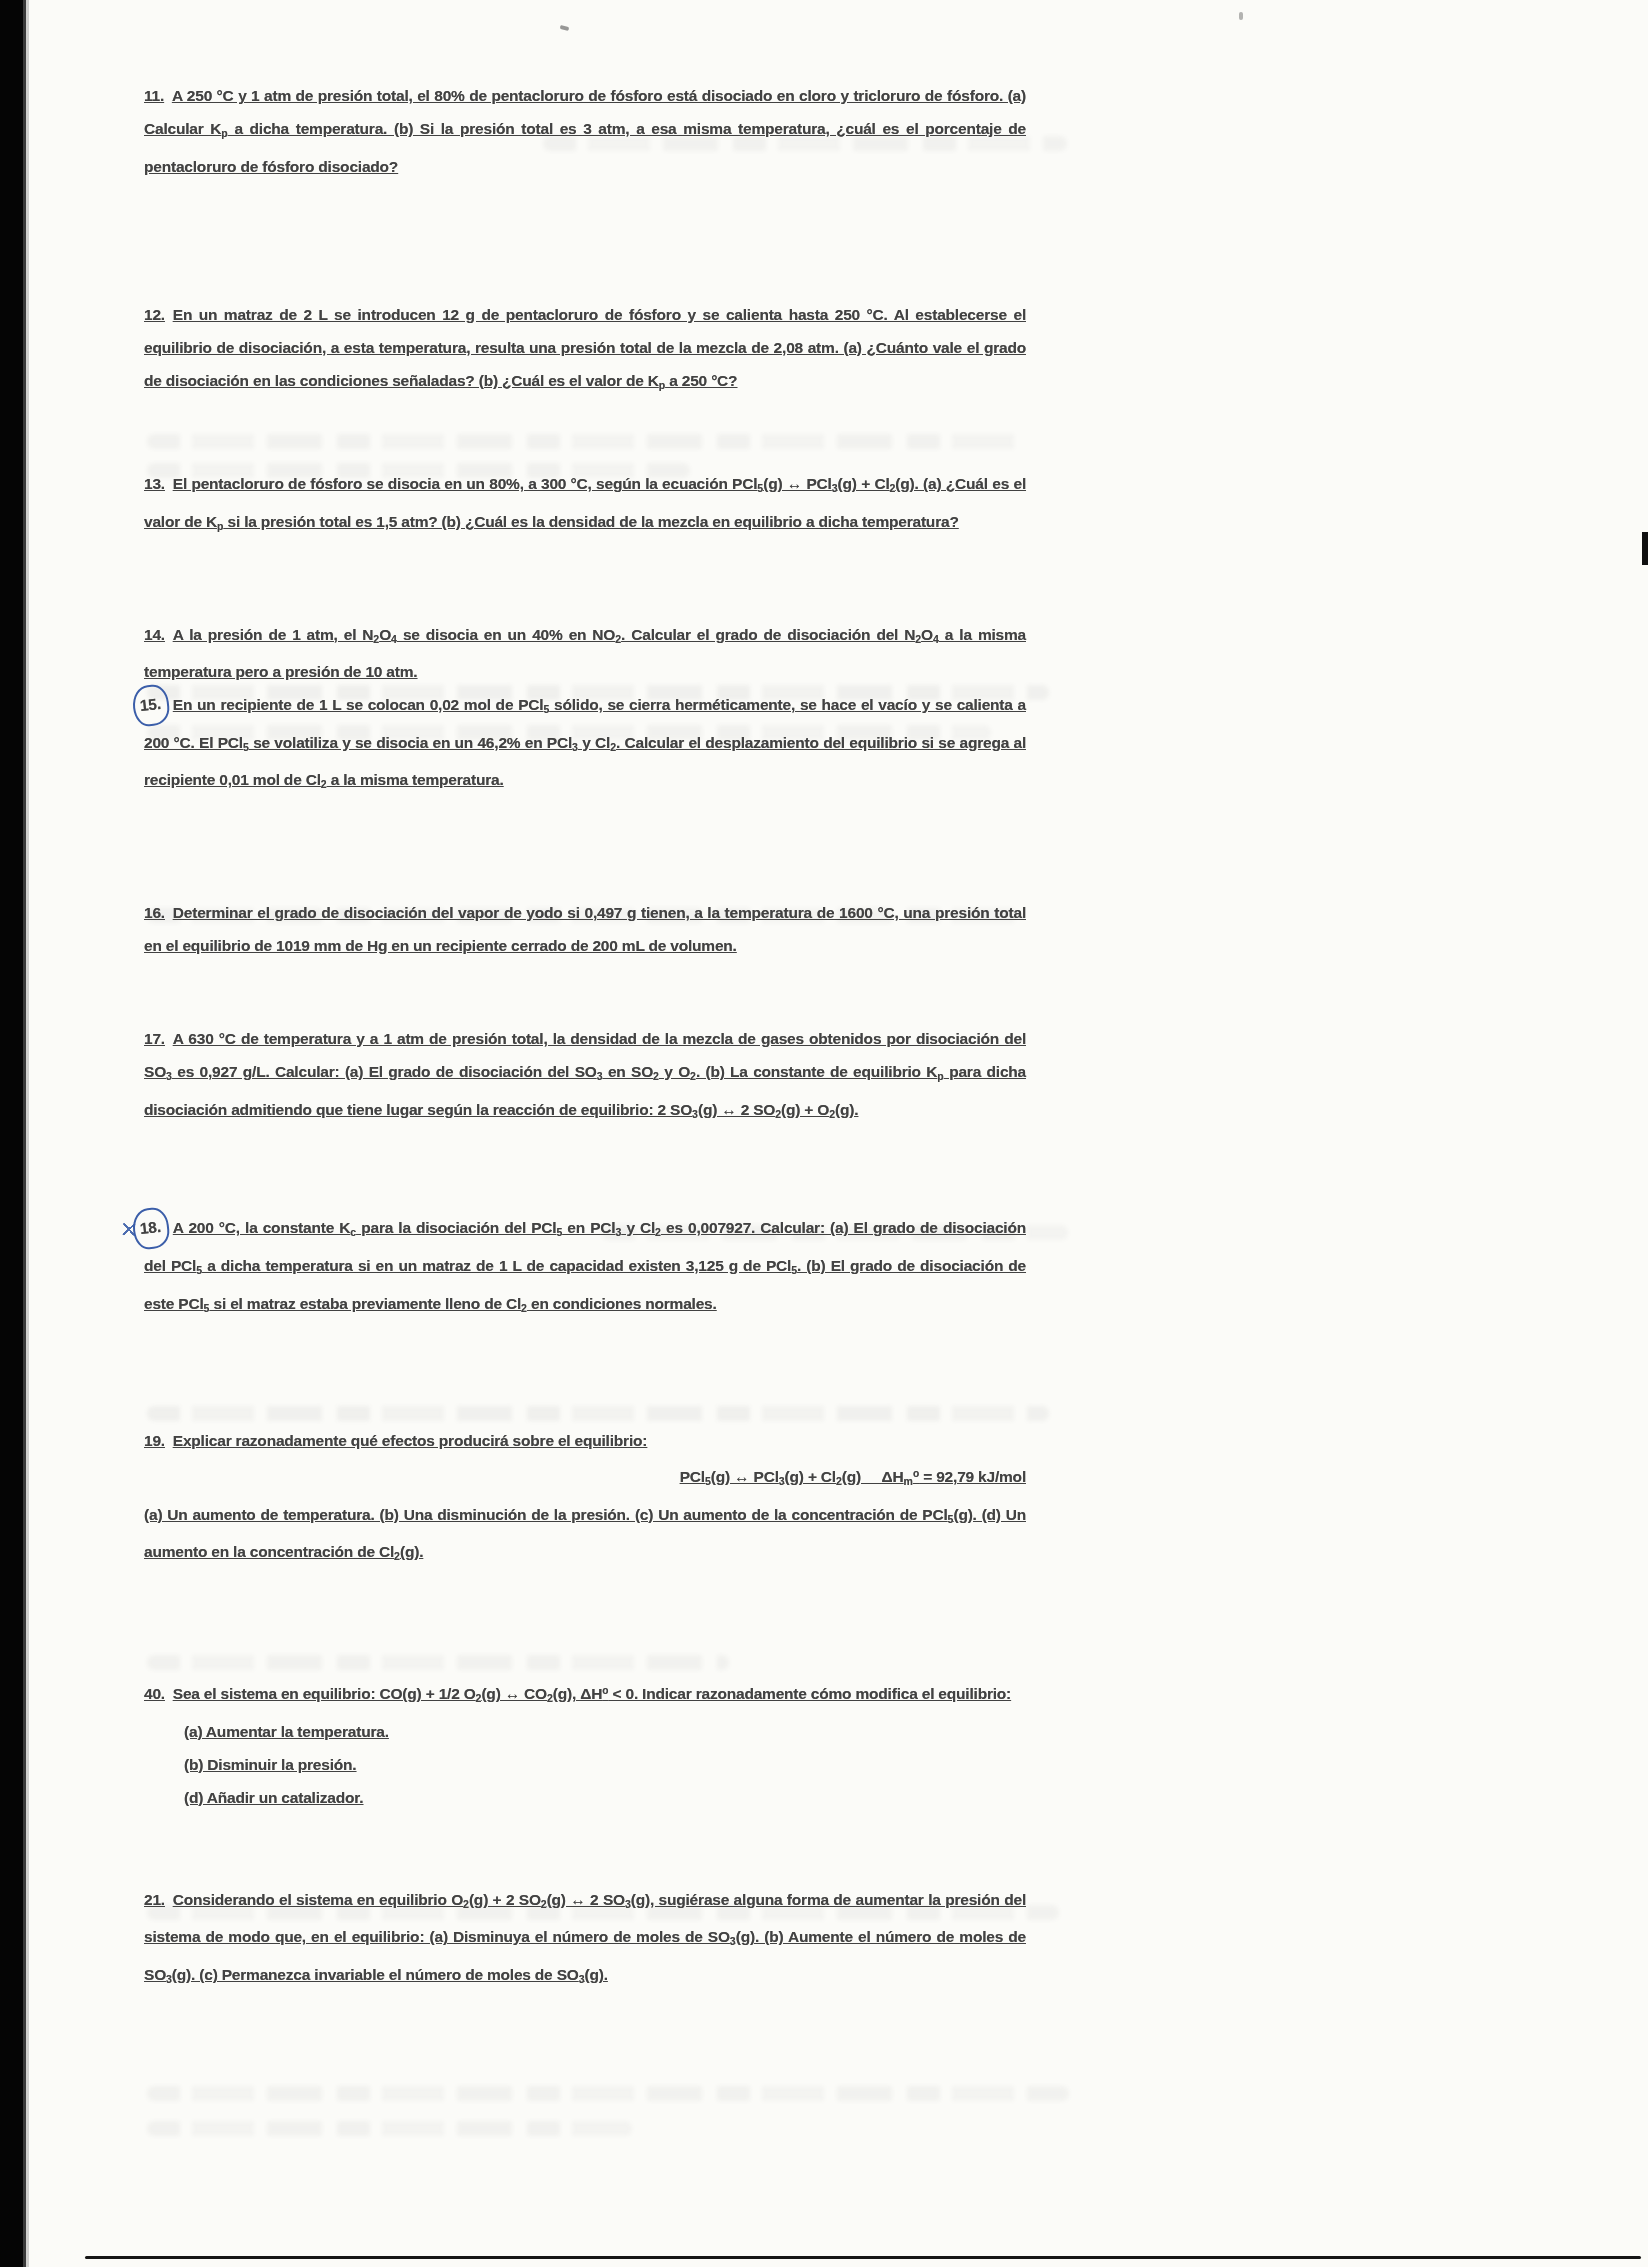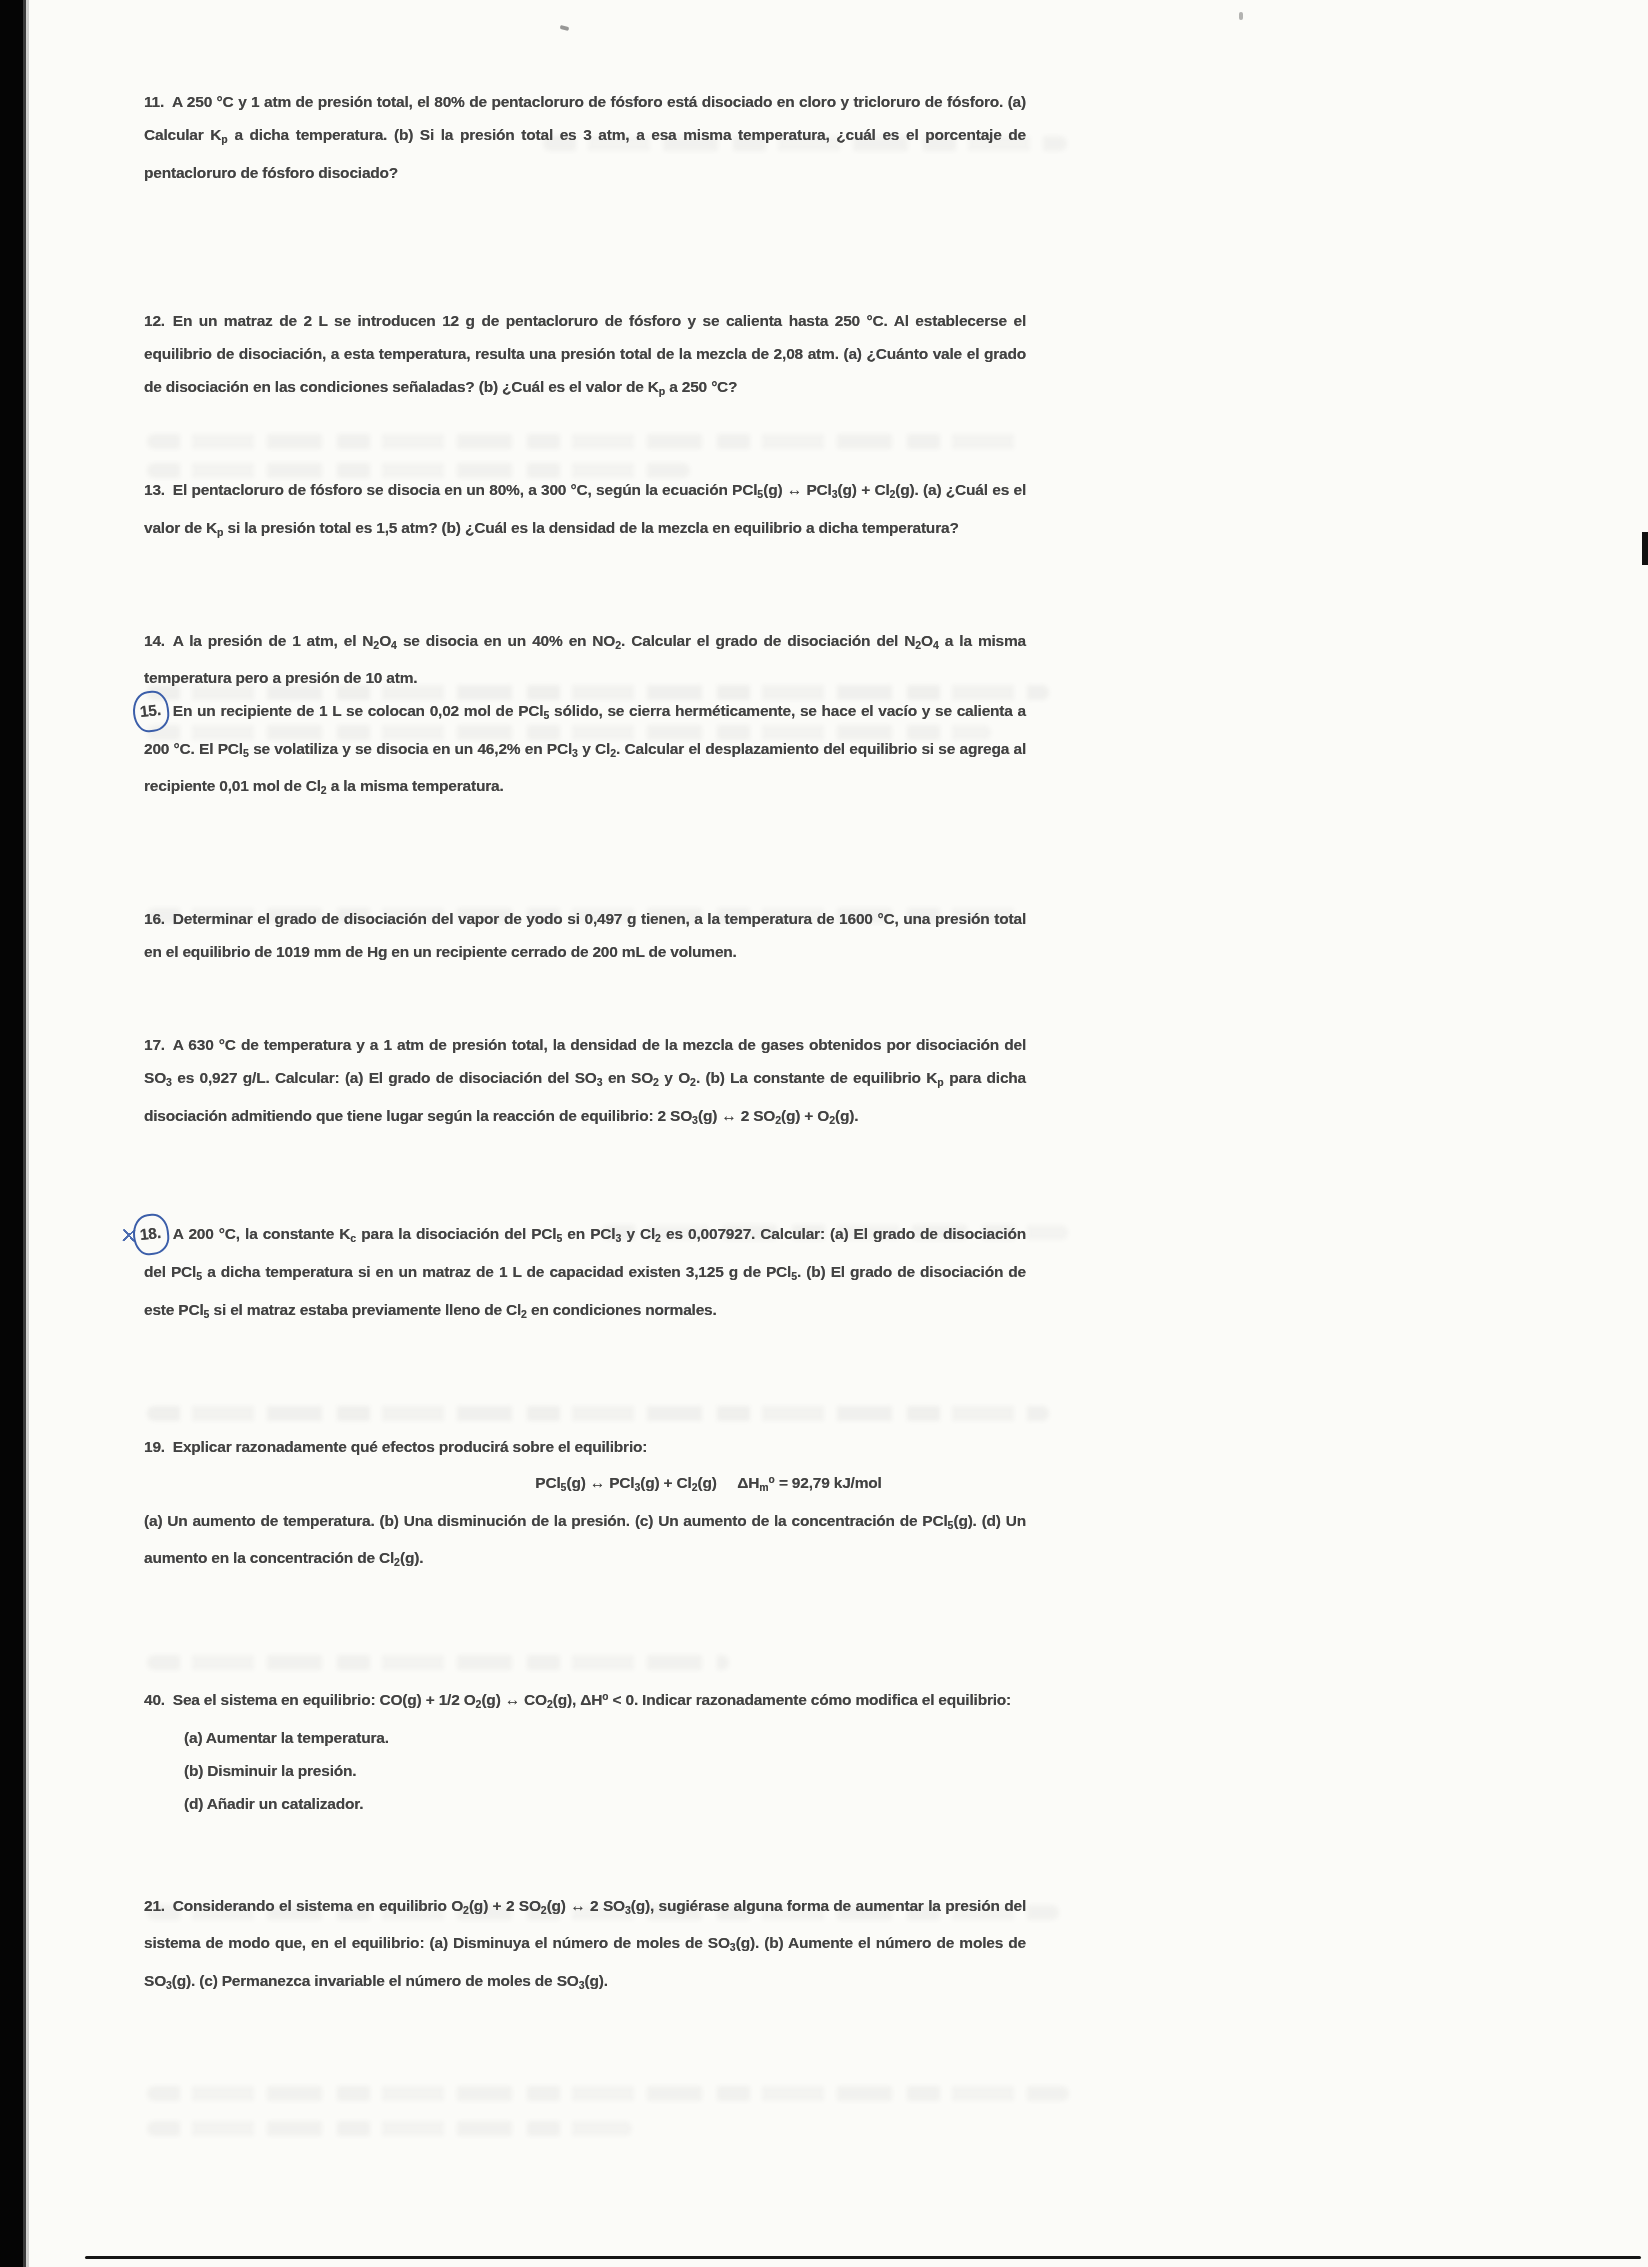--- a/index.html
+++ b/index.html
@@ -43,21 +43,21 @@
   .g5{top:725px;left:147px;width:844px;}
   .g6{top:908px;left:147px;width:873px;}
   .g7{top:1225px;left:602px;width:466px;}
   .g8{top:1406px;left:147px;width:902px;opacity:.14;}
   .g9{top:1655px;left:147px;width:582px;}
   .g10{top:1905px;left:147px;width:912px;}
   .g11{top:2086px;left:147px;width:922px;}
   .g12{top:2121px;left:147px;width:485px;}
   
   .content{
-    position:absolute;left:144px;top:85px;width:882px;
+    position:absolute;left:144px;top:79px;width:882px;text-decoration:underline;
   }
   .problem{
     margin:0;
     font-size:15.5px;
     line-height:33px;
     font-weight:600;
     letter-spacing:-0.2px;
     text-align:justify;
     text-shadow:0 0 0.5px rgba(64,64,64,.55);
   }
@@ -87,21 +87,21 @@
   .pen-x{
     position:absolute;left:-11.6px;top:10.7px;width:11.6px;height:11.6px;
     background:
       linear-gradient(45deg,transparent 44%,#3b5ea9 44% 56%,transparent 56%),
       linear-gradient(-45deg,transparent 44%,#3b5ea9 44% 56%,transparent 56%);
     transform:rotate(9deg);
     opacity:.9;
   }
   .eq-line{
     display:block;
-    text-align:center;
+    text-align:right;
     margin-left:247px;
   }
   .option{display:block;margin-left:40px;}
 </style>
 </head>
 <body>
 
 <div class="page">
 
   <div class="edge-left"></div>

